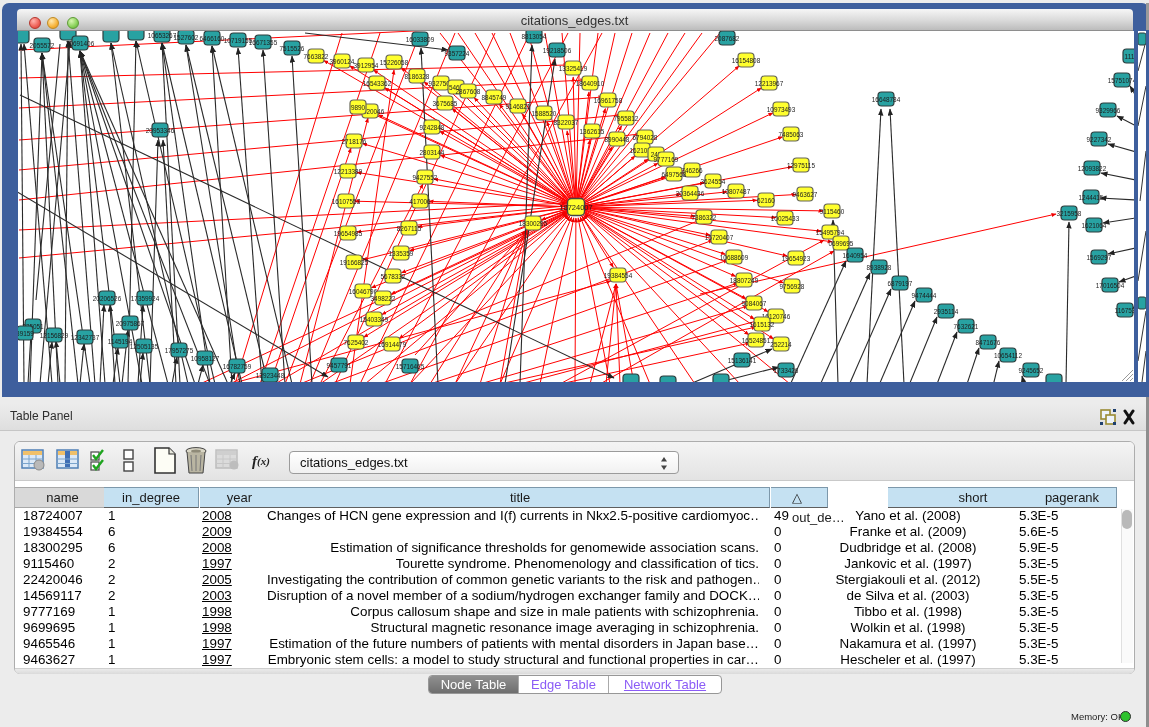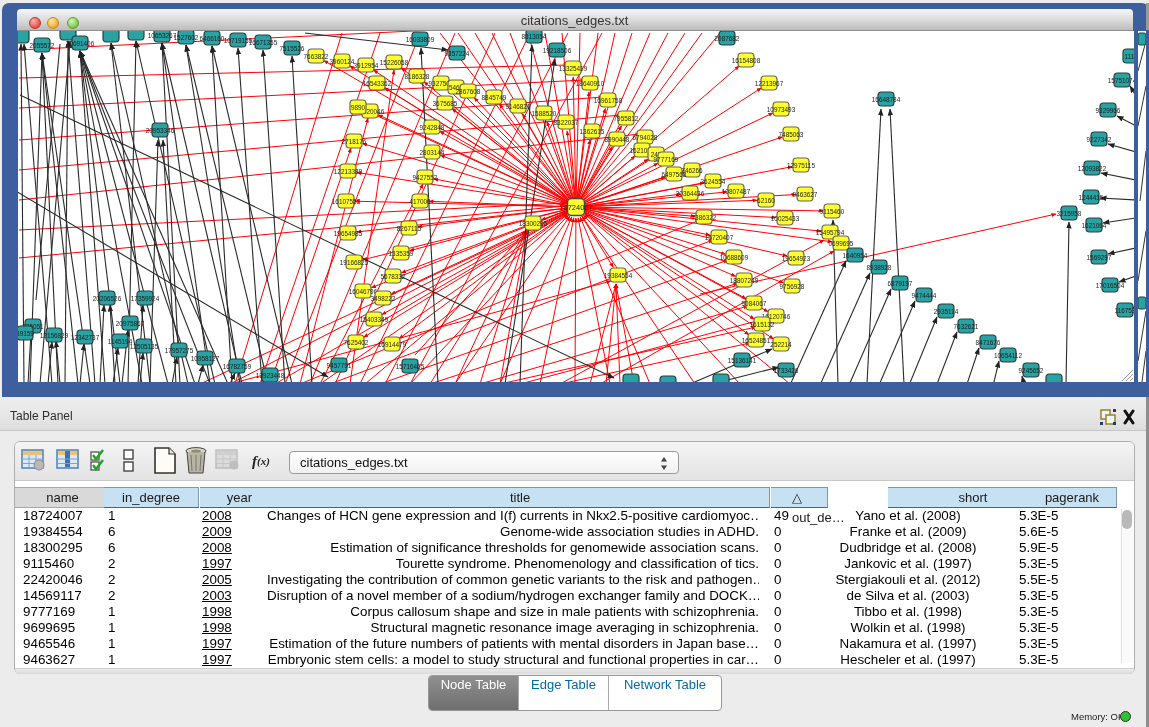--- a/index.html
+++ b/index.html
@@ -17,24 +17,24 @@
 .trow { position:relative; height:16px; font-size:13.4px; color:#000; white-space:nowrap; }
 .trow div { position:absolute; top:0; height:16px; line-height:15px; overflow:hidden; }
 .c1 { left:8px;  width:82px; }
 .c2 { left:93px; width:95px; }
 .c3 { left:187px; width:70px;text-decoration:underline; }
 .c4 { left:252px; width:492px;text-align:right; }
 .c5 { left:759px; width:74px; }
 .c6 { left:813px; width:160px; text-align:center; }
 .c7 { left:1004px; width:90px; }
 .footer { position:absolute; left:0; top:226px; width:1119px; height:6px; background:linear-gradient(#ebebeb,#dadada); border-top:1px solid #cfcfcf; border-radius:0 0 5px 5px; }
-.tabs { position:absolute; left:428px; top:675px; height:36px; display:flex; border:1px solid #979797; border-radius:4px; overflow:hidden; background:#fff; }
-.tabs div { font-size:13px; line-height:17px; color:#0369a1; border-right:1px solid #aaa; text-align:center; }
+.tabs { position:absolute; left:428px; top:675px; height:19px; display:flex; border:1px solid #979797; border-radius:4px; overflow:hidden; background:#fff; }
+.tabs div { font-size:13px; line-height:17px; color:#8b5cf6; border-right:1px solid #aaa; text-align:center; }
 .tabs div.sel { background:linear-gradient(#909090,#6e6e6e); color:#fff; }
-.tabs div:last-child { border-right:none; }
+.tabs div:last-child { border-right:none;text-decoration:underline; }
 .mem { position:absolute; left:1063px; top:711px; font-size:9.5px; color:#222;padding-left:8px; }
 .dot { position:absolute; left:1120px; top:711px; width:11px; height:11px; border-radius:50%; background:#2fc32f; border:1.5px solid #2e2e2e; }
 .grayband { position:absolute; left:1146px; top:397px; width:3px; height:330px; background:#8e8e8e; }
 </style></head><body>
 <div class="frame"></div>
 <div class="titlebar"></div>
 <div class="tl" style="left:28.7px;background:radial-gradient(circle at 35% 30%,#ffb3ad,#ee5f56 60%,#c93a30);border:1px solid #b5352c;"></div>
 <div class="tl" style="left:47.3px;background:radial-gradient(circle at 35% 30%,#ffe9b0,#f7b338 60%,#d98f1c);border:1px solid #c08a22;"></div>
 <div class="tl" style="left:66.6px;background:radial-gradient(circle at 35% 30%,#d8f7b2,#88d158 60%,#5aa435);border:1px solid #5e9b36;"></div>
 <div class="title">citations_edges.txt</div>
@@ -629,21 +629,20 @@
         <div class="c3">2008</div>
         <div class="c4">Changes of HCN gene expression and I(f) currents in Nkx2.5-positive cardiomyoc…</div>
         <div class="c5">49</div>
         <div class="c6">Yano et al. (2008)</div>
         <div class="c7">5.3E-5</div>
       </div>
 <div class="trow">
         <div class="c1">19384554</div>
         <div class="c2">6</div>
         <div class="c3">2009</div>
-        <div class="c4">Genome-wide association studies in ADHD.</div>
         <div class="c5">0</div>
         <div class="c6">Franke et al. (2009)</div>
         <div class="c7">5.6E-5</div>
       </div>
 <div class="trow">
         <div class="c1">18300295</div>
         <div class="c2">6</div>
         <div class="c3">2008</div>
         <div class="c4">Estimation of significance thresholds for genomewide association scans.</div>
         <div class="c5">0</div>

